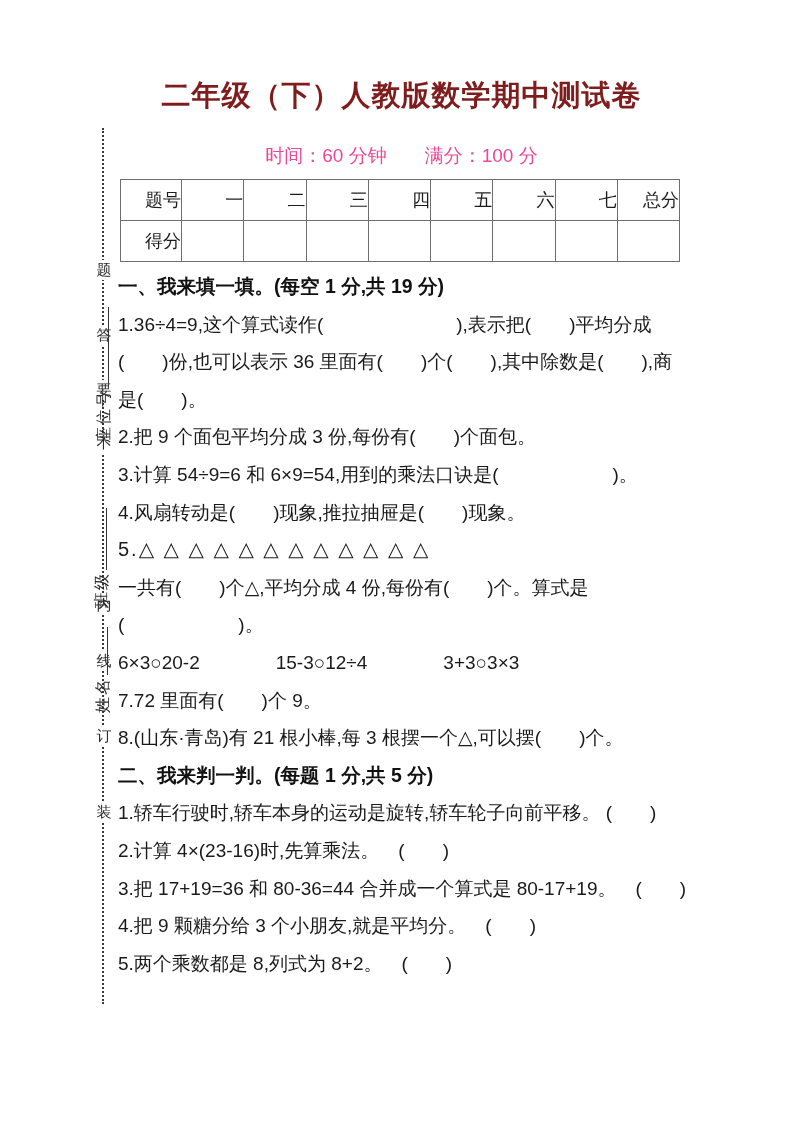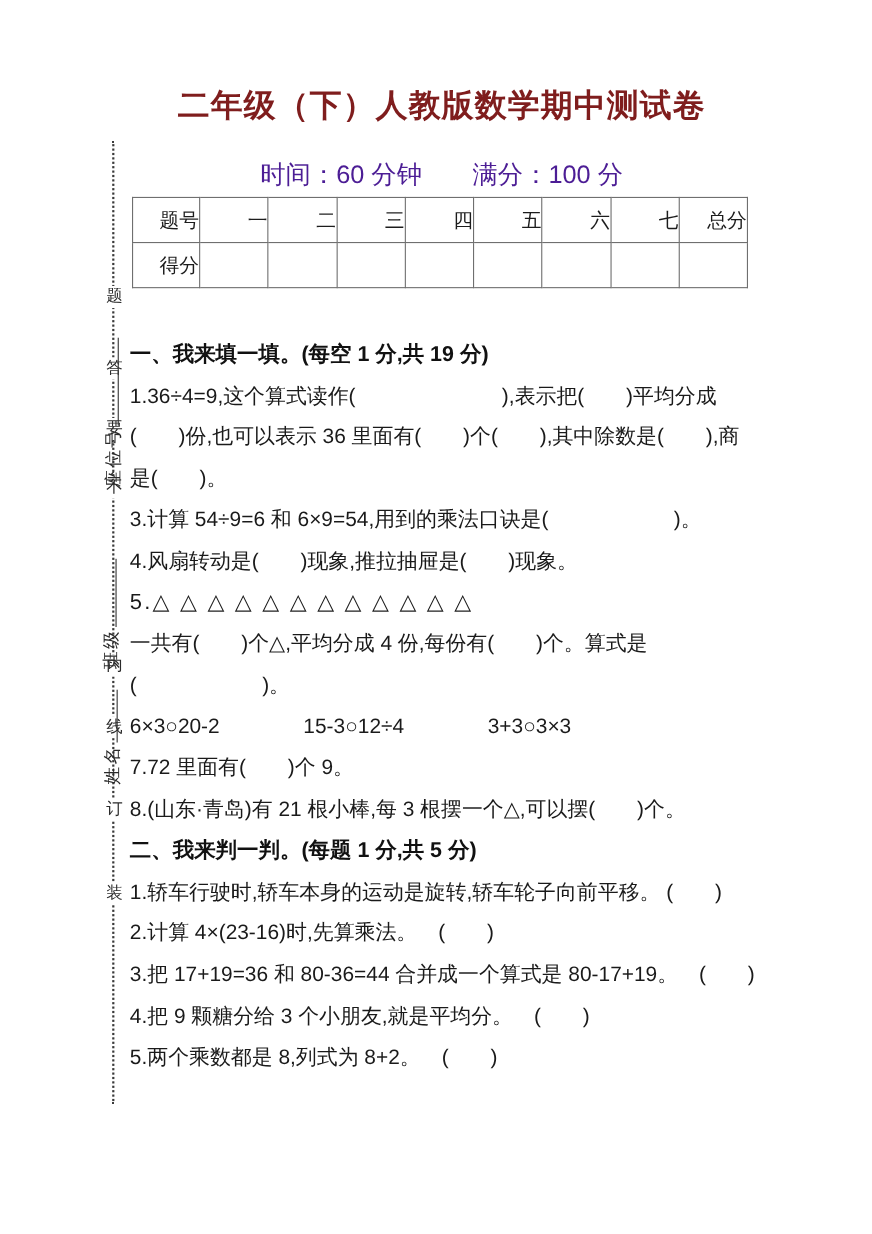--- a/index.html
+++ b/index.html
@@ -27,32 +27,32 @@
     vertical-align:baseline;margin-left:2px;
   }
   
   .main{position:absolute;left:118px;top:0;width:567px;}
   .paper-title{
     position:absolute;top:76px;left:0;width:100%;text-align:center;
     font-size:29px;font-weight:bold;color:#7f1d1d;letter-spacing:1px;white-space:pre;
   }
   .paper-subtitle{
     position:absolute;top:143px;left:0;width:100%;text-align:center;
-    font-size:23px;color:#4c1d95;white-space:pre;
+    font-size:19px;color:#ec4899;white-space:pre;
   }
   table.score-table{
     position:absolute;top:179px;left:2px;width:560px;
     border-collapse:collapse;table-layout:fixed;
   }
   table.score-table td{
     border:1px solid #6f6f6f;height:40px;text-align:right;
     font-size:18px;color:#1c1c1c;padding:0;
   }
   table.score-table td.rowlabel{width:60px;}
-  .body-lines{position:absolute;top:268px;left:0;width:100%;margin-top:36px;}
+  .body-lines{position:absolute;top:268px;left:0;width:100%;}
   .line{
     height:37.6px;line-height:37.6px;font-size:19px;white-space:pre;
     color:#1a1a1a;
   }
   .line.heading{font-weight:bold;font-size:19.5px;color:#111;}
   .line.tri{font-size:20px;letter-spacing:2px;}
 </style>
 </head>
 <body>
 
@@ -107,20 +107,21 @@
       <td></td>
     </tr>
   </tbody>
     </table>
 
   <div class="body-lines">
     <div class="line heading">一、我来填一填。(每空 1 分,共 19 分)</div>
     <div class="line">1.36÷4=9,这个算式读作(　　　　　　　),表示把(　　)平均分成</div>
     <div class="line">(　　)份,也可以表示 36 里面有(　　)个(　　),其中除数是(　　),商</div>
     <div class="line">是(　　)。</div>
+    <div class="line">2.把 9 个面包平均分成 3 份,每份有(　　)个面包。</div>
     <div class="line">3.计算 54÷9=6 和 6×9=54,用到的乘法口诀是(　　　　　　)。</div>
     <div class="line">4.风扇转动是(　　)现象,推拉抽屉是(　　)现象。</div>
     <div class="line tri">5.△ △ △ △ △ △ △ △ △ △ △ △</div>
     <div class="line">一共有(　　)个△,平均分成 4 份,每份有(　　)个。算式是</div>
     <div class="line">(　　　　　　)。</div>
     <div class="line">6×3○20-2　　　　15-3○12÷4　　　　3+3○3×3</div>
     <div class="line">7.72 里面有(　　)个 9。</div>
     <div class="line">8.(山东·青岛)有 21 根小棒,每 3 根摆一个△,可以摆(　　)个。</div>
     <div class="line heading">二、我来判一判。(每题 1 分,共 5 分)</div>
     <div class="line">1.轿车行驶时,轿车本身的运动是旋转,轿车轮子向前平移。 (　　)</div>

